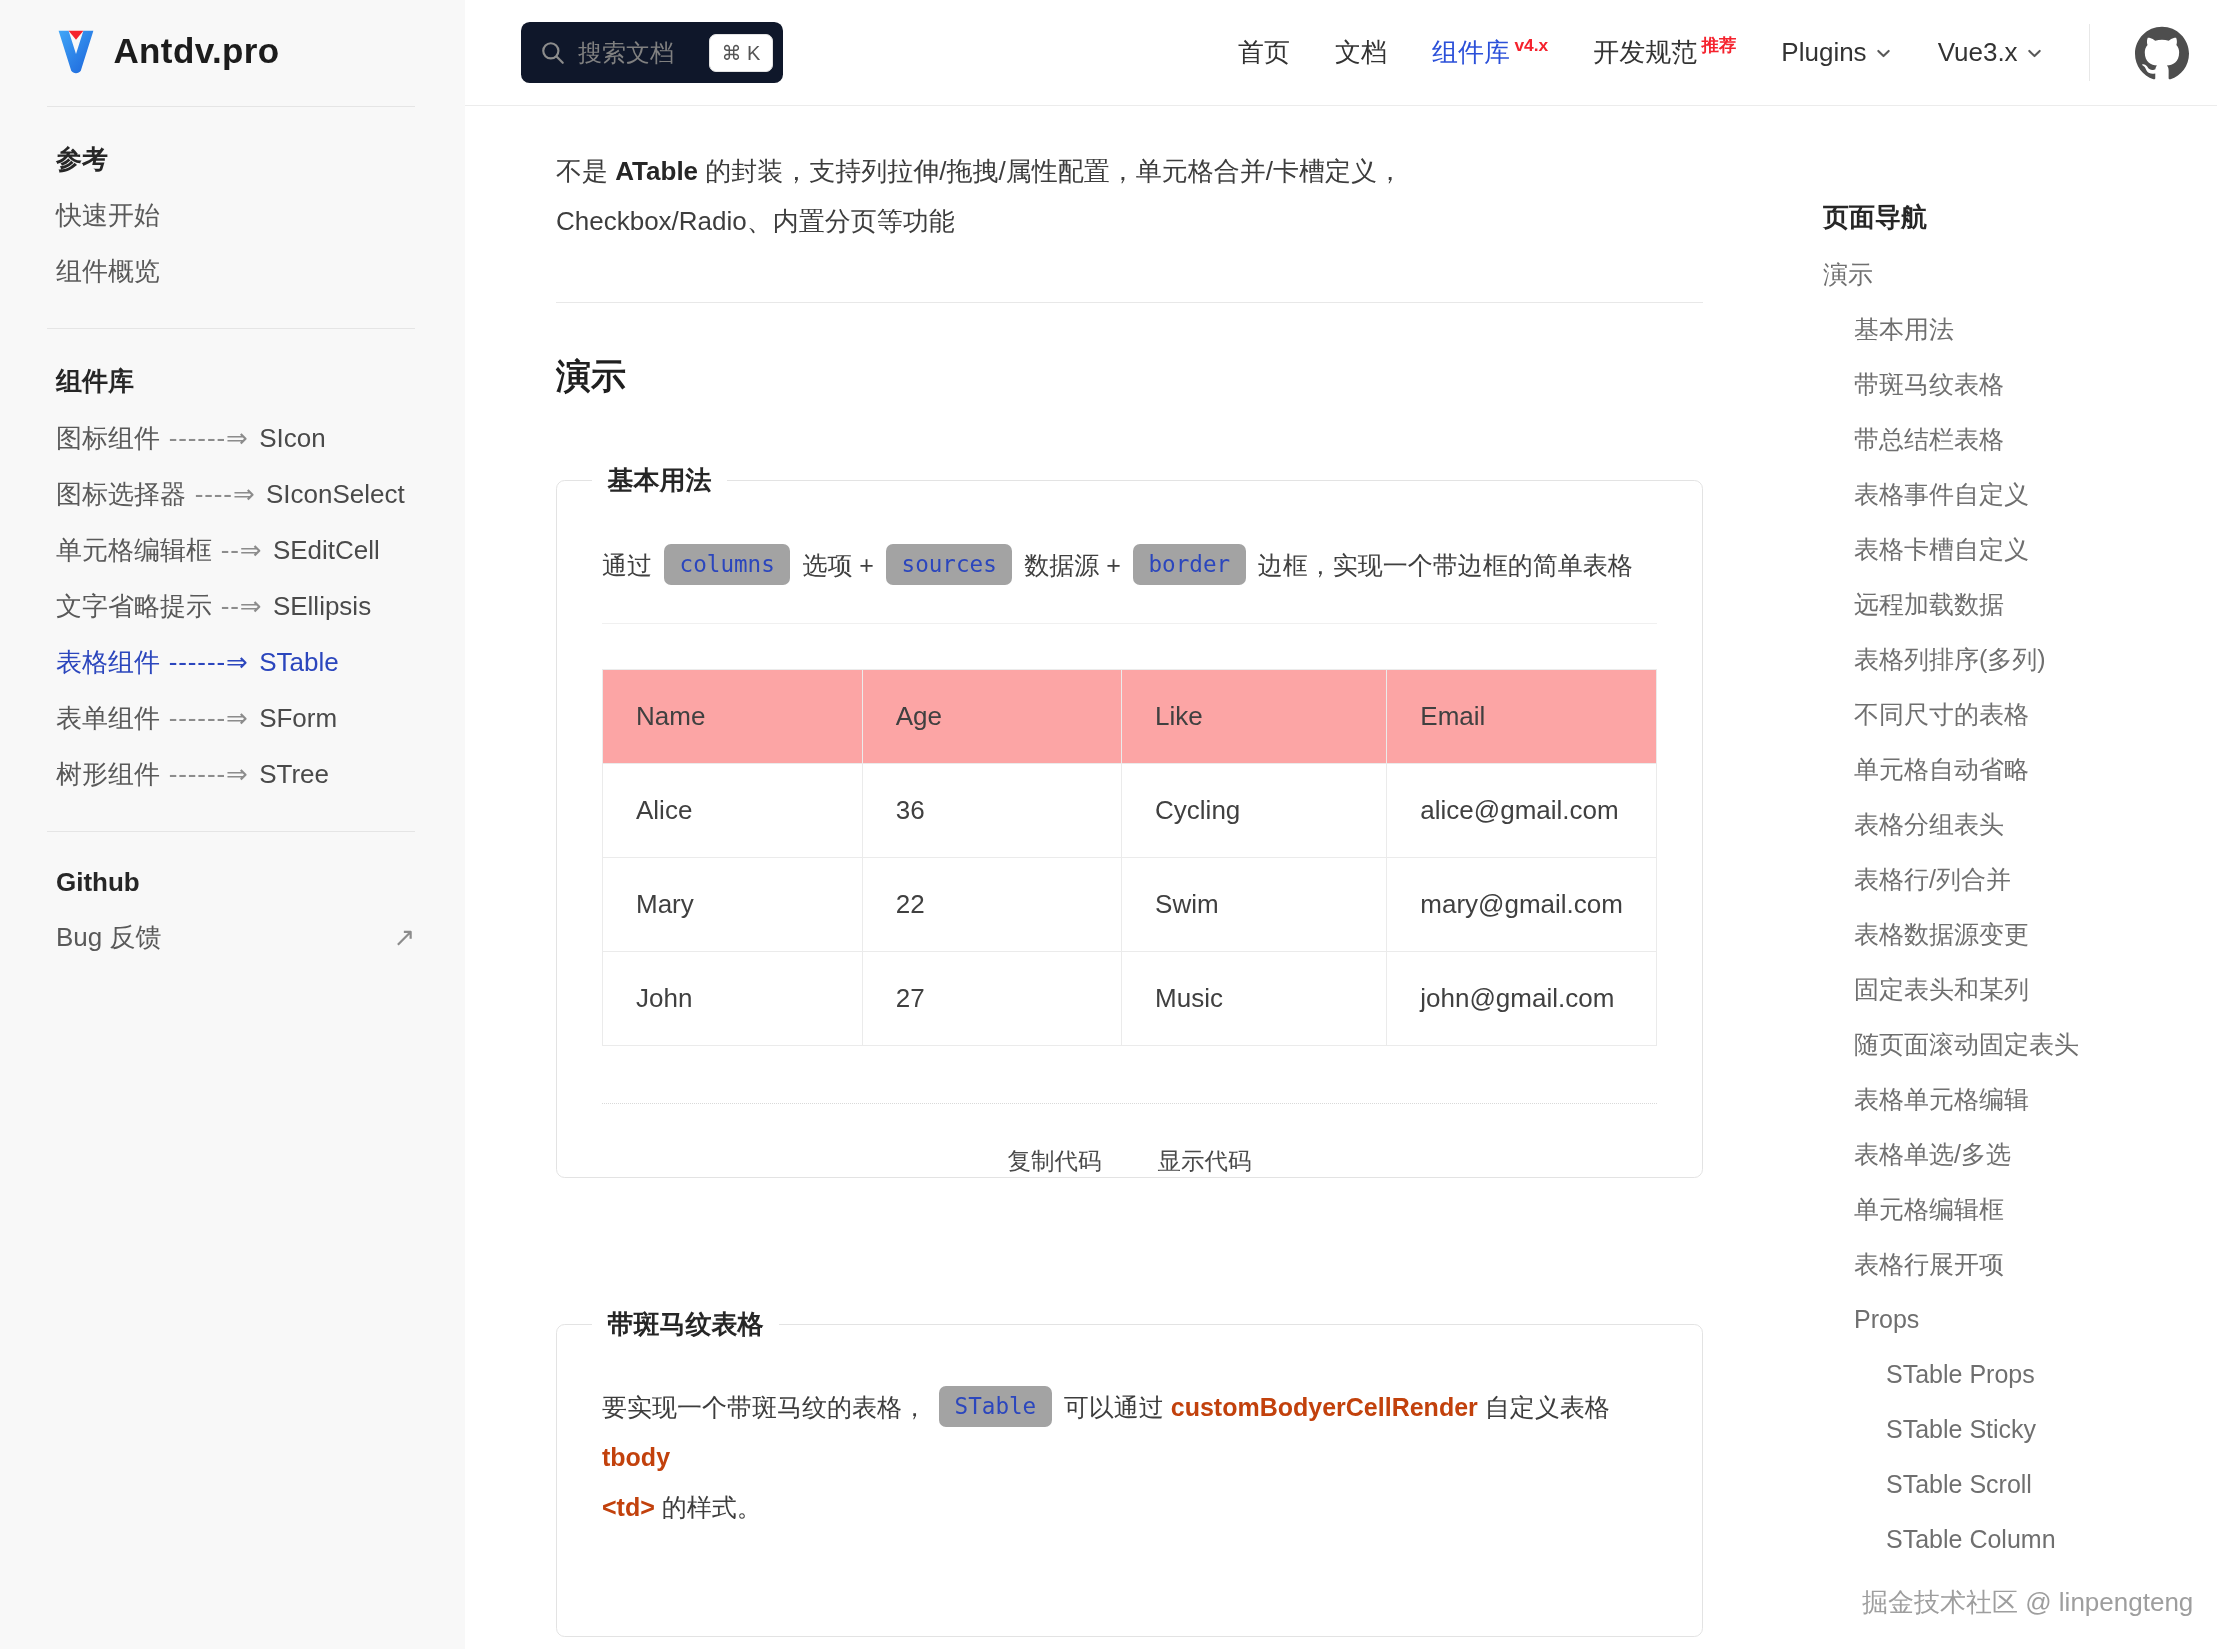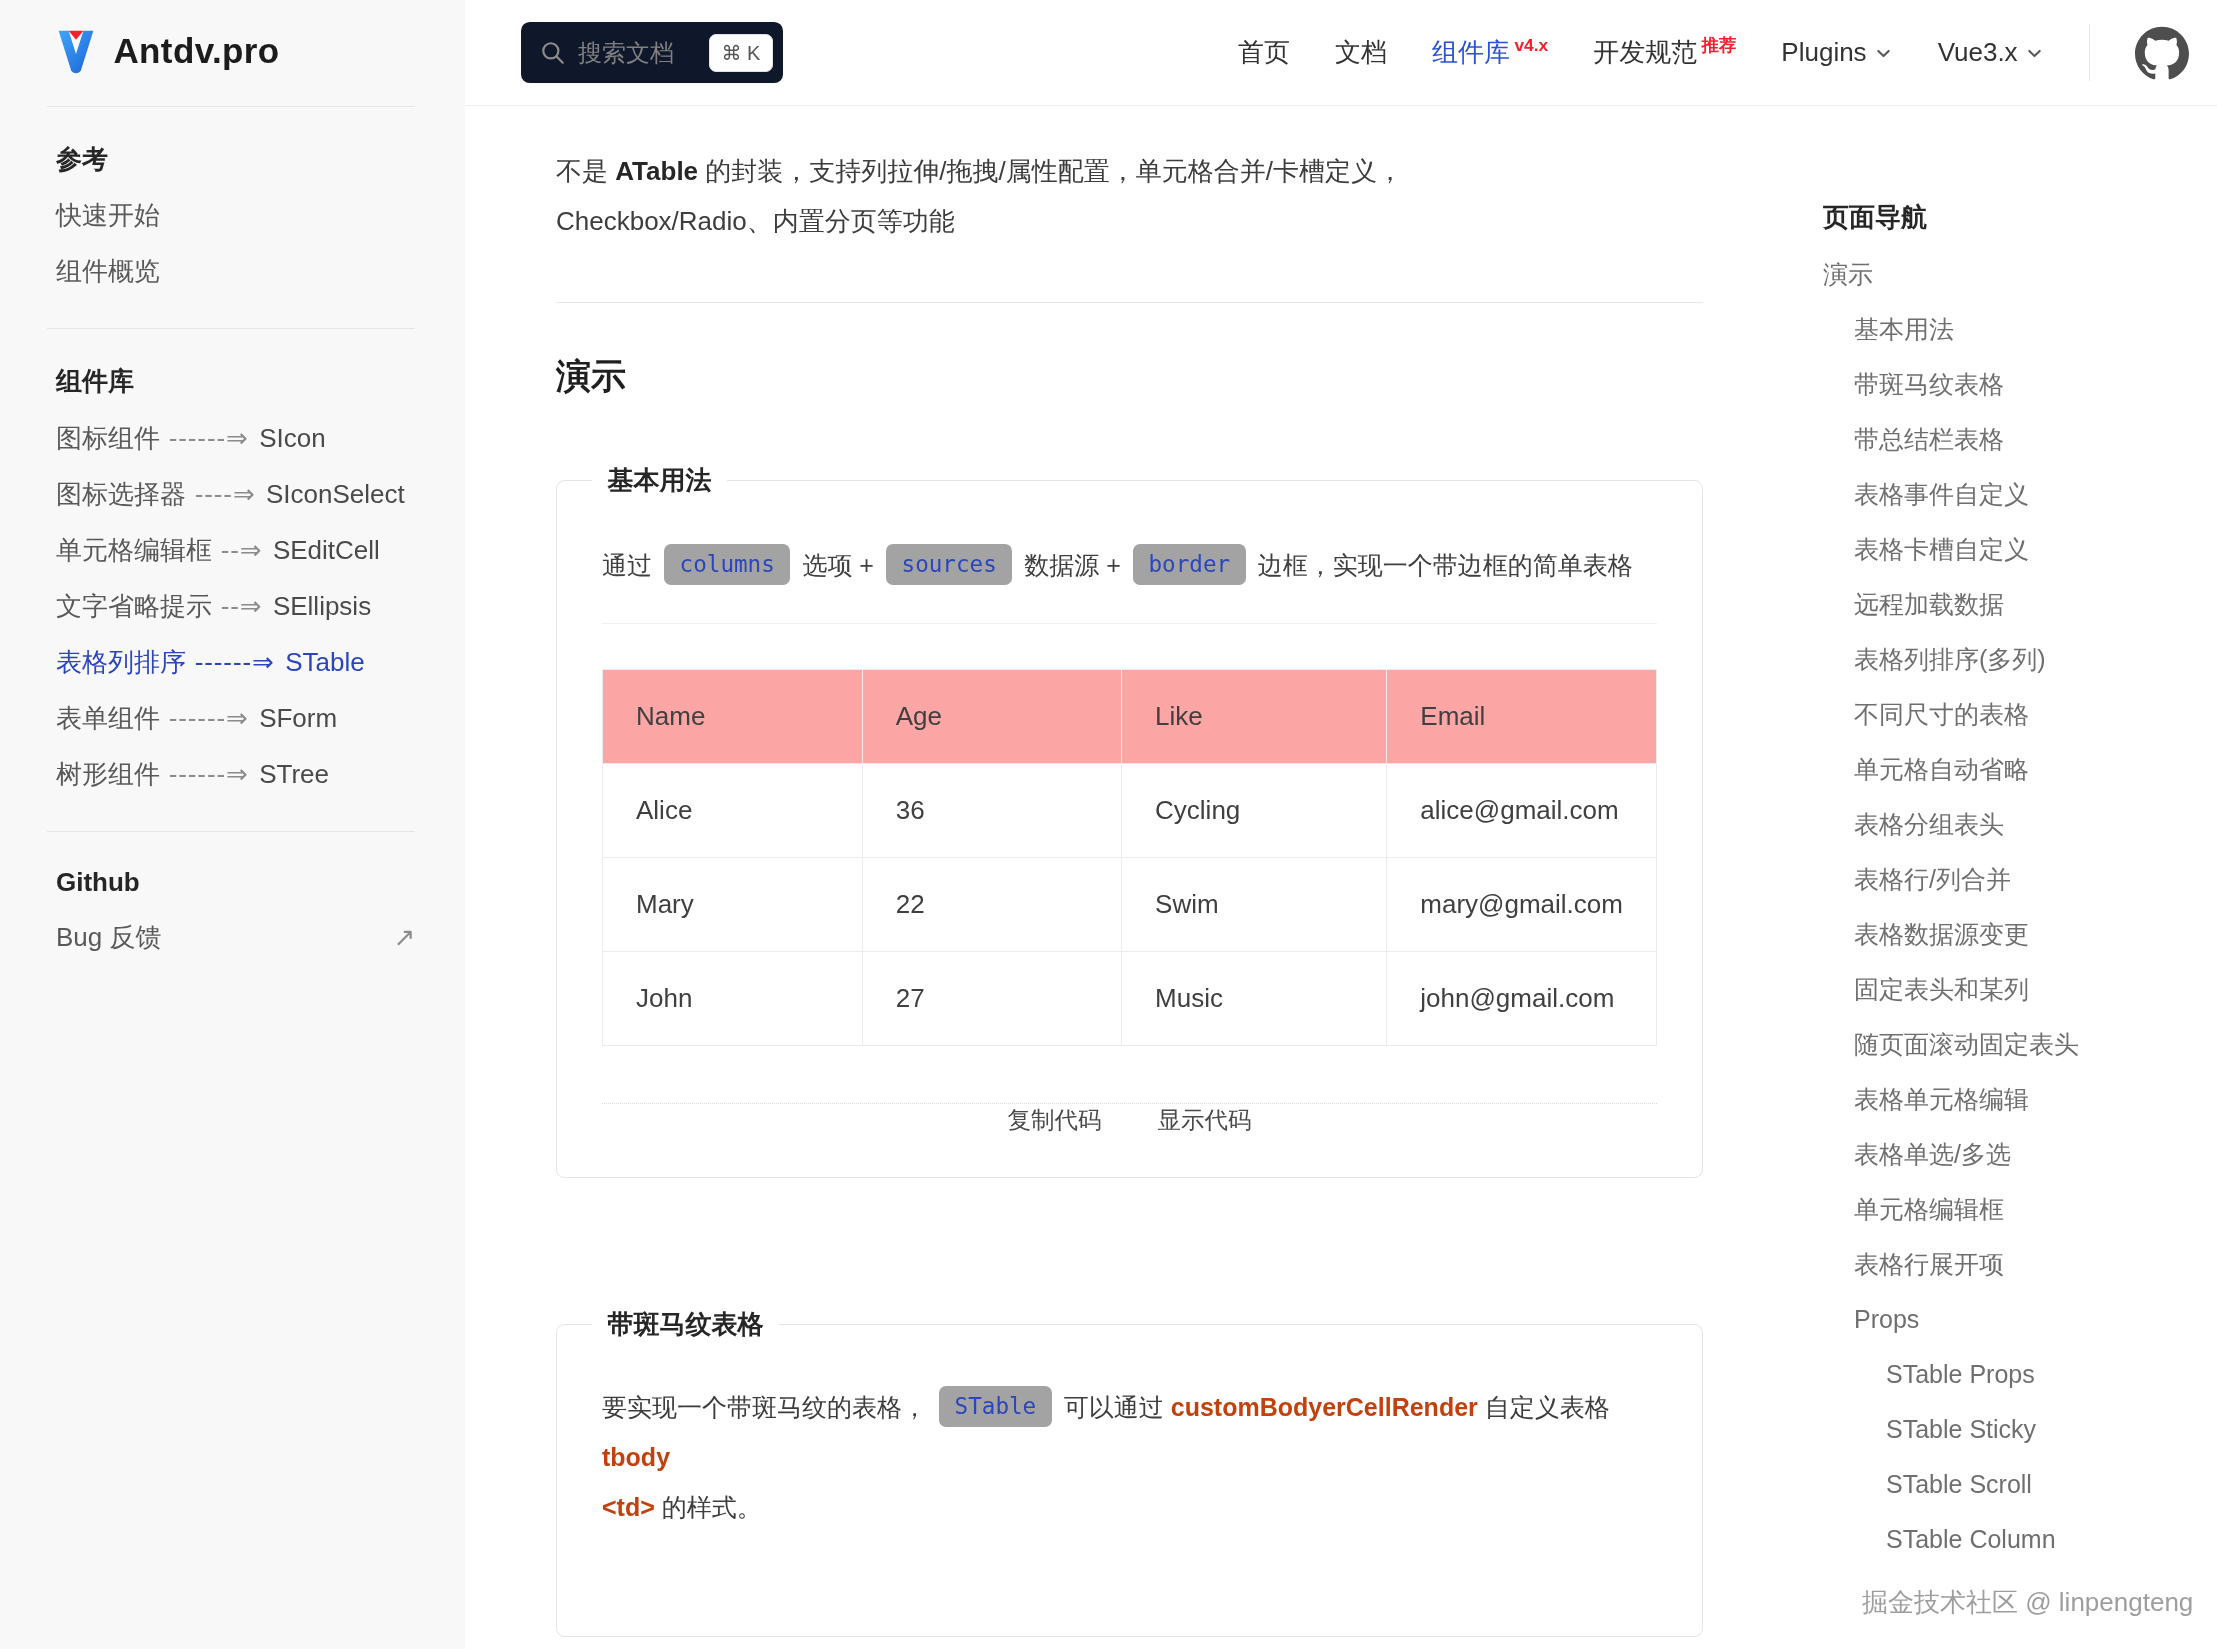--- a/index.html
+++ b/index.html
@@ -54,21 +54,21 @@
     font-size: 26px; font-weight: 700; color: #262626; line-height: 40px; }
   .intro { font-size: 25px; color: #404040; line-height: 54px; }
   .codetok { font-family: "DejaVu Sans Mono", "Liberation Mono", monospace; font-size: 22.6px;
     color: #2b46bd; background: #a3a3a3; border-radius: 7px; padding: 7.8px 15.6px; margin: 0 12px;
     display: inline-block; line-height: 26px; vertical-align: 1.7px; }
   .card-divider { margin-top: 31px; border-top: 0.9px solid #f0f0f0; }
   .demo-table { margin-top: 45px; width: 100%; border-collapse: collapse; font-size: 26px; }
   .demo-table th { background: #fca5a5; font-weight: 500; color: #262626; text-align: left; }
   .demo-table th, .demo-table td { border: 0.9px solid #ebebeb; padding: 31px 33px; color: #404040; }
   .dashed { margin-top: 57px; border-top: 1.7px dotted #d9d9d9; }
-  .actions { height: 73px; display: flex; align-items: flex-start; justify-content: center; gap: 56px; }
+  .actions { height: 73px; display: flex; align-items: flex-end; justify-content: center; gap: 56px; }
   .action-btn { font-size: 23.5px; color: #4a4a4a; cursor: pointer; text-decoration: none; }
   .card2 { margin-top: 146px; padding-bottom: 104px; }
   .card2 .text { font-size: 25px; line-height: 50px; color: #3d3d3d; }
   .card2 .text b { color: #c2410c; }
 
   
   .pagenav { position: absolute; left: 1823px; top: 200px; width: 395px; }
   .pn-title { font-size: 26px; font-weight: 700; color: #262626; }
   .pn-list { margin-top: 12px; }
   .pn-item { display: flex; align-items: center; height: 55px; font-size: 25px; color: #6f6f6f;
@@ -106,21 +106,21 @@
   </div>
 
   <div class="sb-divider"></div>
 
   <div class="sb-title">组件库</div>
   <div class="sb-group">
     <a class="sb-item"><span class="zh">图标组件</span><span class="dash">------⇒</span><span class="en">SIcon</span></a>
     <a class="sb-item"><span class="zh">图标选择器</span><span class="dash">----⇒</span><span class="en">SIconSelect</span></a>
     <a class="sb-item"><span class="zh">单元格编辑框</span><span class="dash">--⇒</span><span class="en">SEditCell</span></a>
     <a class="sb-item"><span class="zh">文字省略提示</span><span class="dash">--⇒</span><span class="en">SEllipsis</span></a>
-    <a class="sb-item active"><span class="zh">表格列排序</span><span class="dash">------⇒</span><span class="en">STable</span></a>
+    <a class="sb-item active"><span class="zh">表格组件</span><span class="dash">------⇒</span><span class="en">STable</span></a>
     <a class="sb-item"><span class="zh">表单组件</span><span class="dash">------⇒</span><span class="en">SForm</span></a>
     <a class="sb-item"><span class="zh">树形组件</span><span class="dash">------⇒</span><span class="en">STree</span></a>
   </div>
 
   <div class="sb-divider"></div>
 
   <div class="sb-title">Github</div>
   <div class="sb-group">
     <a class="sb-item sb-item-bug">
       <span>Bug 反馈</span>

